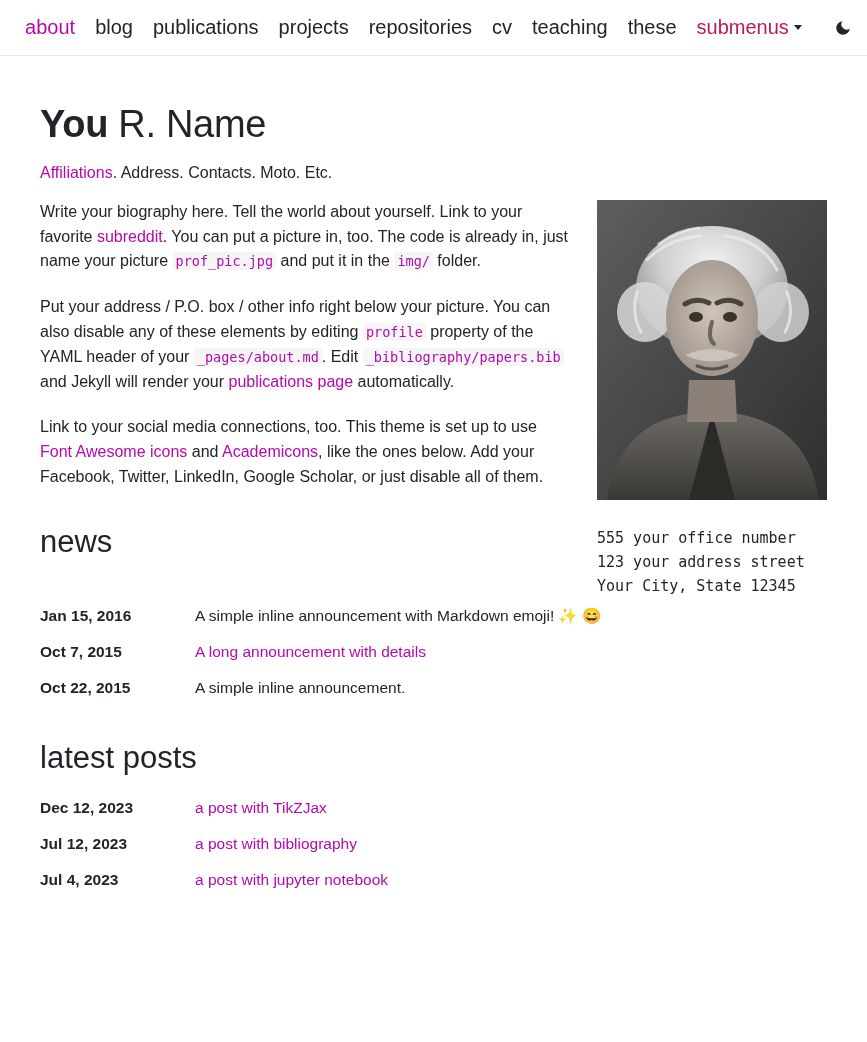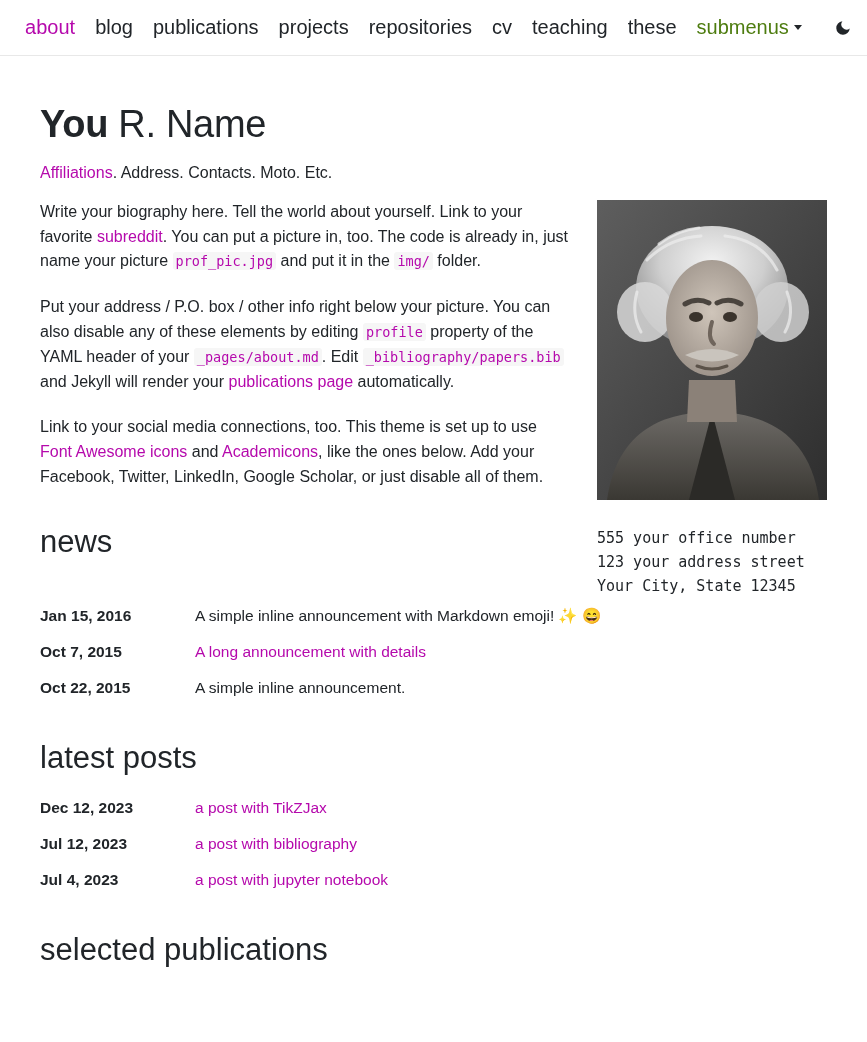--- a/index.html
+++ b/index.html
@@ -38,21 +38,21 @@
     padding: 0 10px;
     white-space: nowrap;
     cursor: pointer;
   }
   .nav-link.active { color: #b509ac; }
   .nav-dropdown {
     display: flex;
     align-items: center;
     padding: 0 10px;
     cursor: pointer;
-    color: #4d7c0f;
+    color: #be185d;
   }
   .caret {
     margin-left: 5px;
     width: 0; height: 0;
     border-left: 4px solid transparent;
     border-right: 4px solid transparent;
     border-top: 5px solid #212529;
     display: inline-block;
   }
   .theme-toggle {
@@ -291,16 +291,15 @@
           <td class="date">Jul 12, 2023</td>
           <td class="desc"><a class="lnk">a post with bibliography</a></td>
         </tr>
         <tr>
           <td class="date">Jul 4, 2023</td>
           <td class="desc"><a class="lnk">a post with jupyter notebook</a></td>
         </tr>
       </tbody>
     </table>
 
-    <h2 class="section">selected publications</h2>
 
   </div>
 </div>
 
 </body></html>

